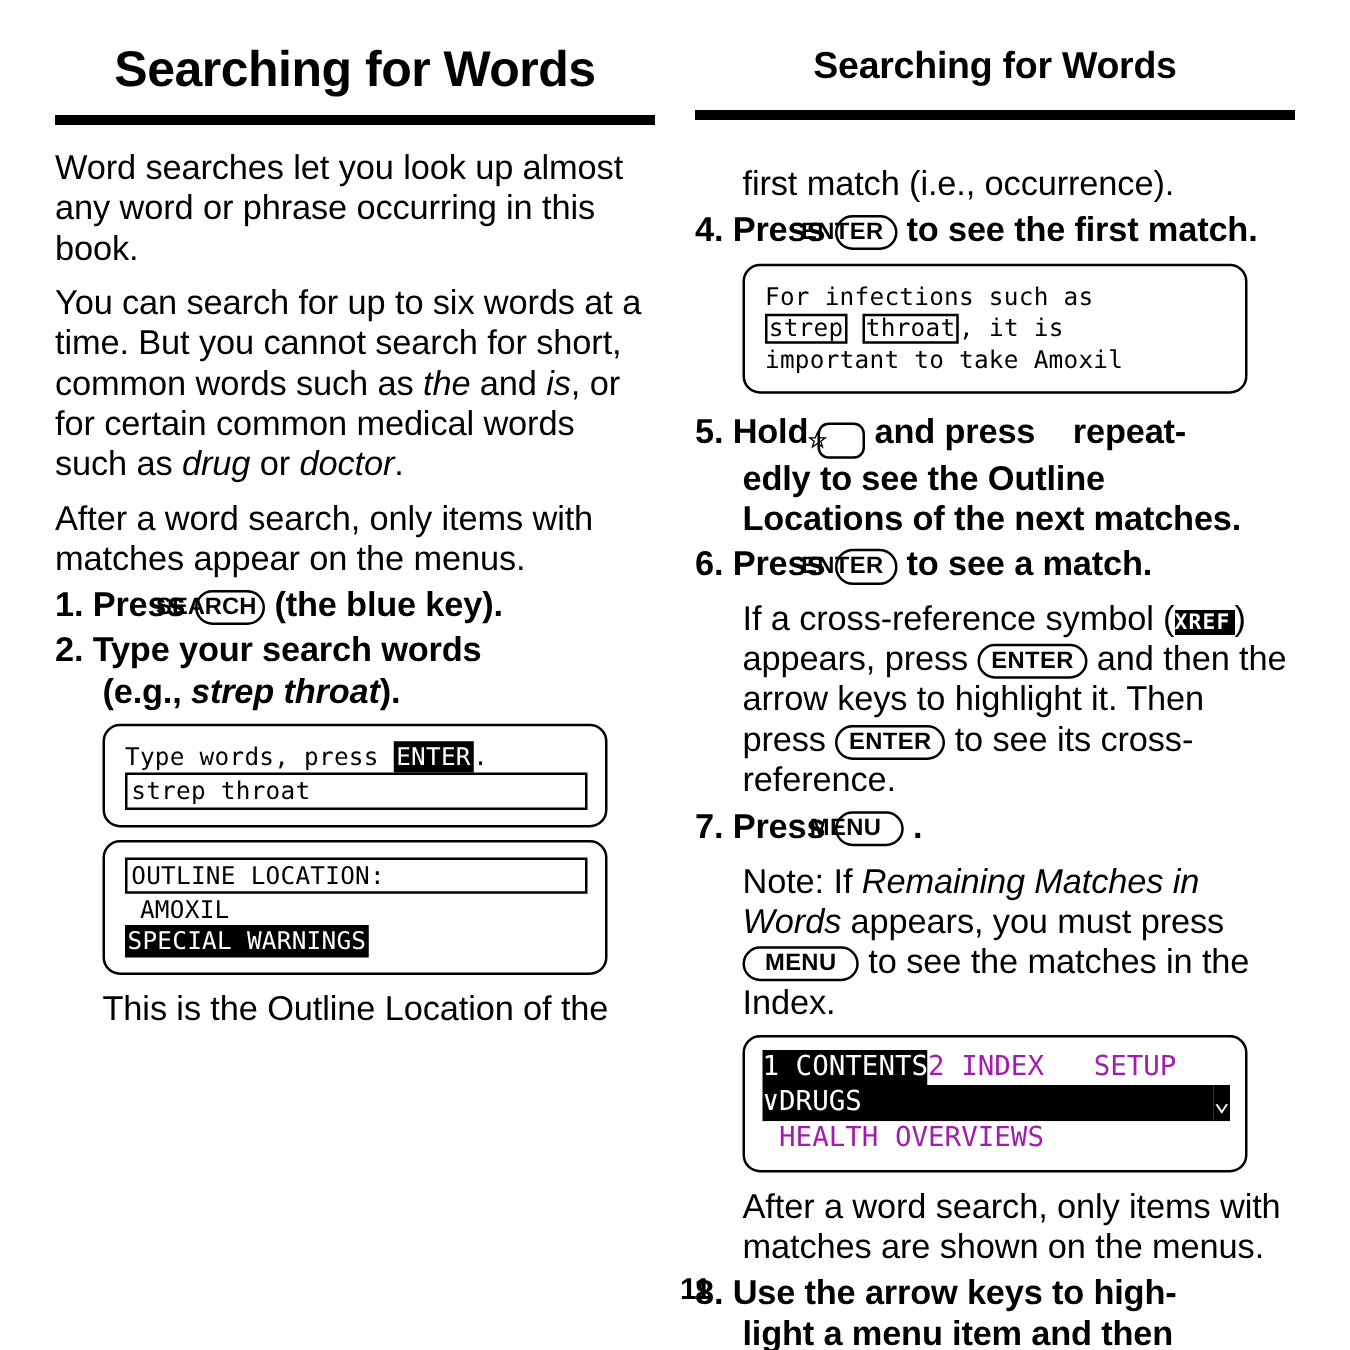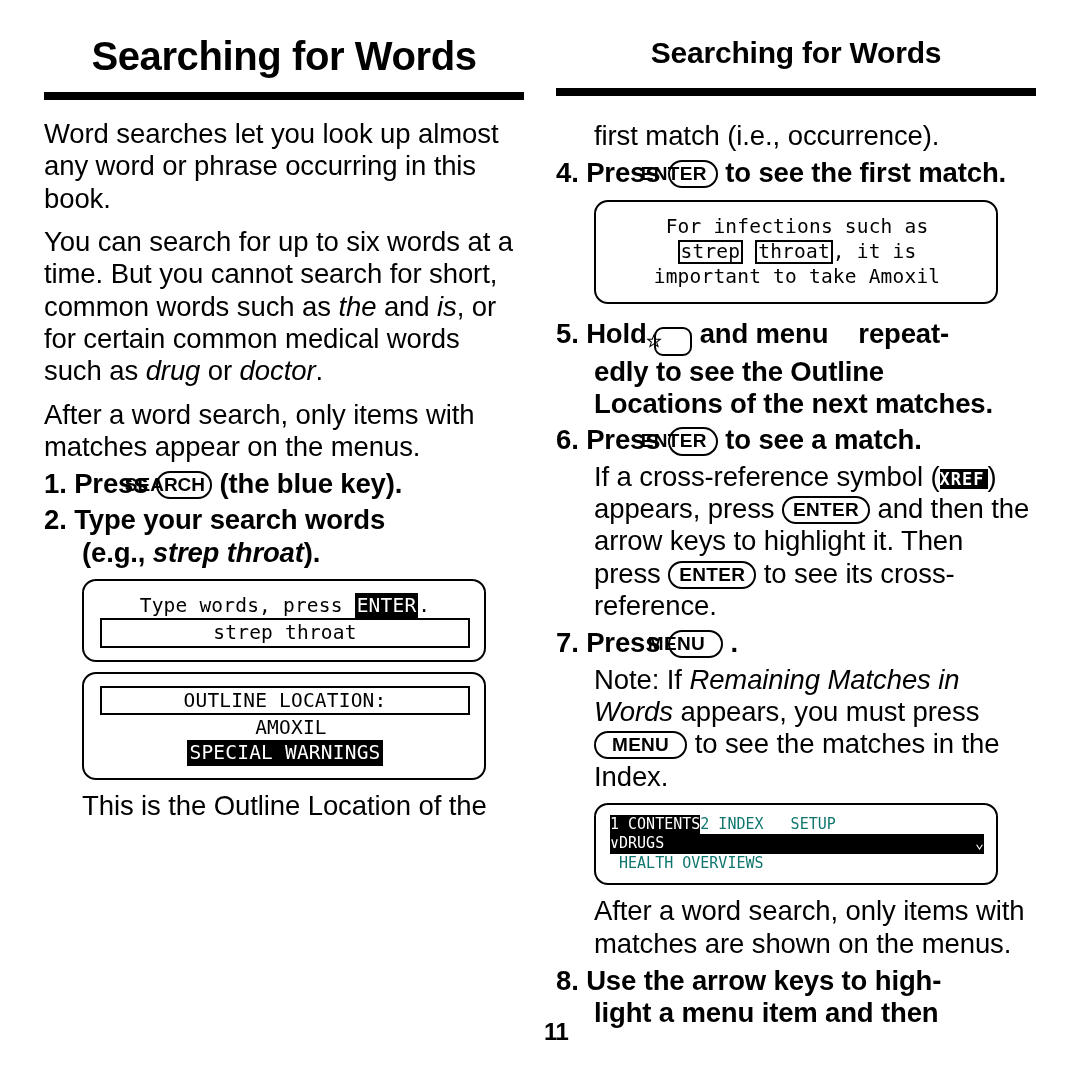--- a/index.html
+++ b/index.html
@@ -61,20 +61,21 @@
 
   p.para {
     font-size: 27.5px;
     line-height: 1.175;
     margin: 0 0 11px 0;
     letter-spacing: -0.1px;
   }
   p.para.tight { margin-bottom: 5px; }
   p.para.indent {
     margin-left: 38px;
+    margin-top: 11px;
   }
   i, .ital { font-style: italic; }
 
   .step {
     font-size: 27.5px;
     font-weight: bold;
     line-height: 1.175;
     margin: 0 0 4px 0;
     letter-spacing: -0.15px;
     padding-left: 38px;
@@ -142,21 +143,20 @@
     width: 404px;
     background: #fff;
   }
   .lcd-line {
     font-family: "DejaVu Sans Mono", monospace;
     font-size: 19.5px;
     line-height: 1.30;
     letter-spacing: 0.2px;
     white-space: pre;
     color: #000;
-    text-align: center;
   }
   .lcd-field {
     border: 2.5px solid #000;
     padding: 0px 3px;
     display: block;
     box-sizing: border-box;
   }
   .inv {
     background: #000;
     color: #fff;
@@ -170,26 +170,26 @@
     line-height: 1.05;
   }
 
   
   .menu-lcd .bar {
     display: flex;
     width: 100%;
   }
   .menu-lcd .seg {
     font-family: "DejaVu Sans Mono", monospace;
-    font-size: 15px;
+    font-size: 22px;
     line-height: 1.3;
     white-space: pre;
   }
   .menu-lcd .seg.on  { background: #000; color: #fff; }
-  .menu-lcd .seg.off { background: #fff; color: #0f766e; }
+  .menu-lcd .seg.off { background: #fff; color: #a21caf; }
 
   
   .pageno {
     position: absolute;
     left: 544px;
     top: 1018px;
     font-size: 24px;
     font-weight: bold;
     letter-spacing: -0.5px;
   }
@@ -257,21 +257,21 @@
         <div class="lcd-line">For infections such as</div>
         <div class="lcd-line"><span class="boxed">strep</span> <span class="boxed">throat</span><span>, it is</span></div>
         <div class="lcd-line">important to take Amoxil</div>
       </div>
 
       <div class="step" style="margin-top:14px;"><span class="step-num">5.</span>
         <span>Hold</span>
         <span class="key-star"><svg width="16" height="16" viewBox="0 0 24 24" aria-hidden="true">
               <polygon points="12,3 14.6,9.4 21.4,9.4 16,13.6 18,20.2 12,16.2 6,20.2 8,13.6 2.6,9.4 9.4,9.4" fill="none" stroke="#000" stroke-width="1.6"></polygon>
             </svg></span>
-        <span>and menu</span><span class="gap-glyph"></span><span>repeat-</span>
+        <span>and press</span><span class="gap-glyph"></span><span>repeat-</span>
         <span class="cont">edly to see the Outline</span>
         <span class="cont">Locations of the next matches.</span></div>
 
       <div class="step"><span class="step-num">6.</span>
         <span>Press</span>
         <span class="key">ENTER</span>
         <span>to see a match.</span></div>
 
       <p class="para indent tight"><span>If a cross-reference symbol (</span><span class="xref-chip">XREF</span><span>) appears, press </span><span class="key">ENTER</span><span> and then the arrow keys to highlight it. Then press </span><span class="key">ENTER</span><span> to see its cross-reference.</span></p>
 

